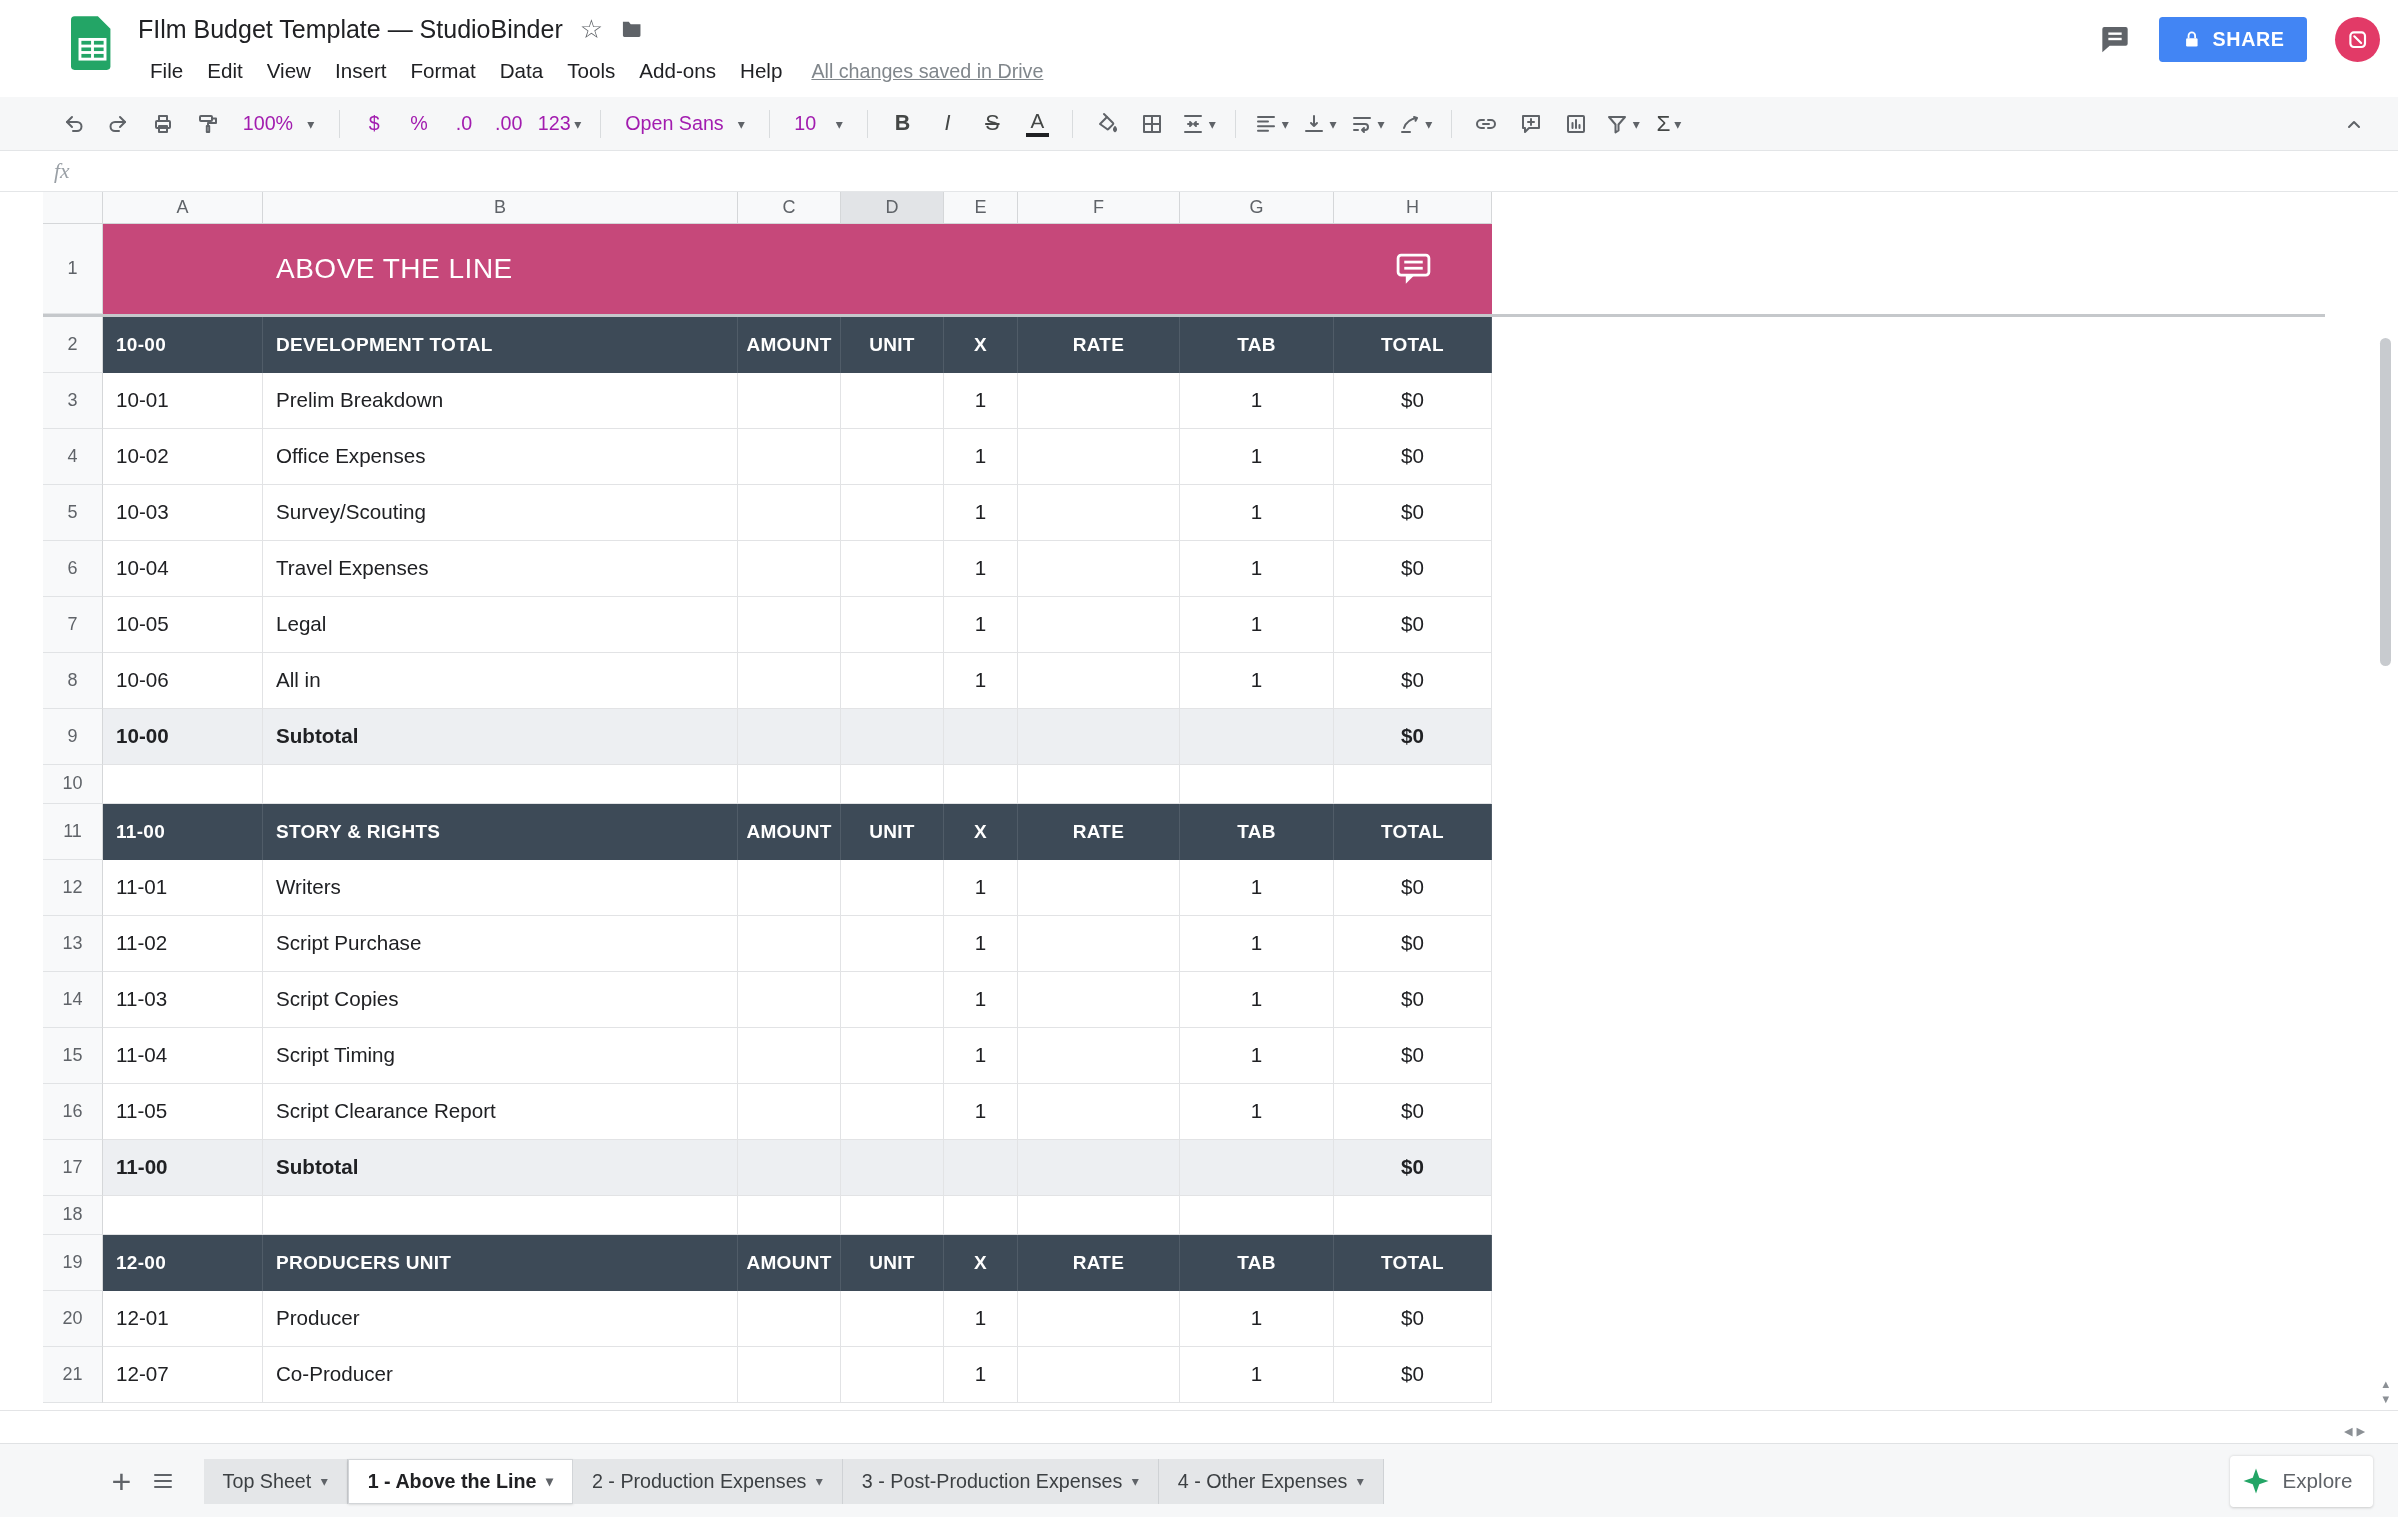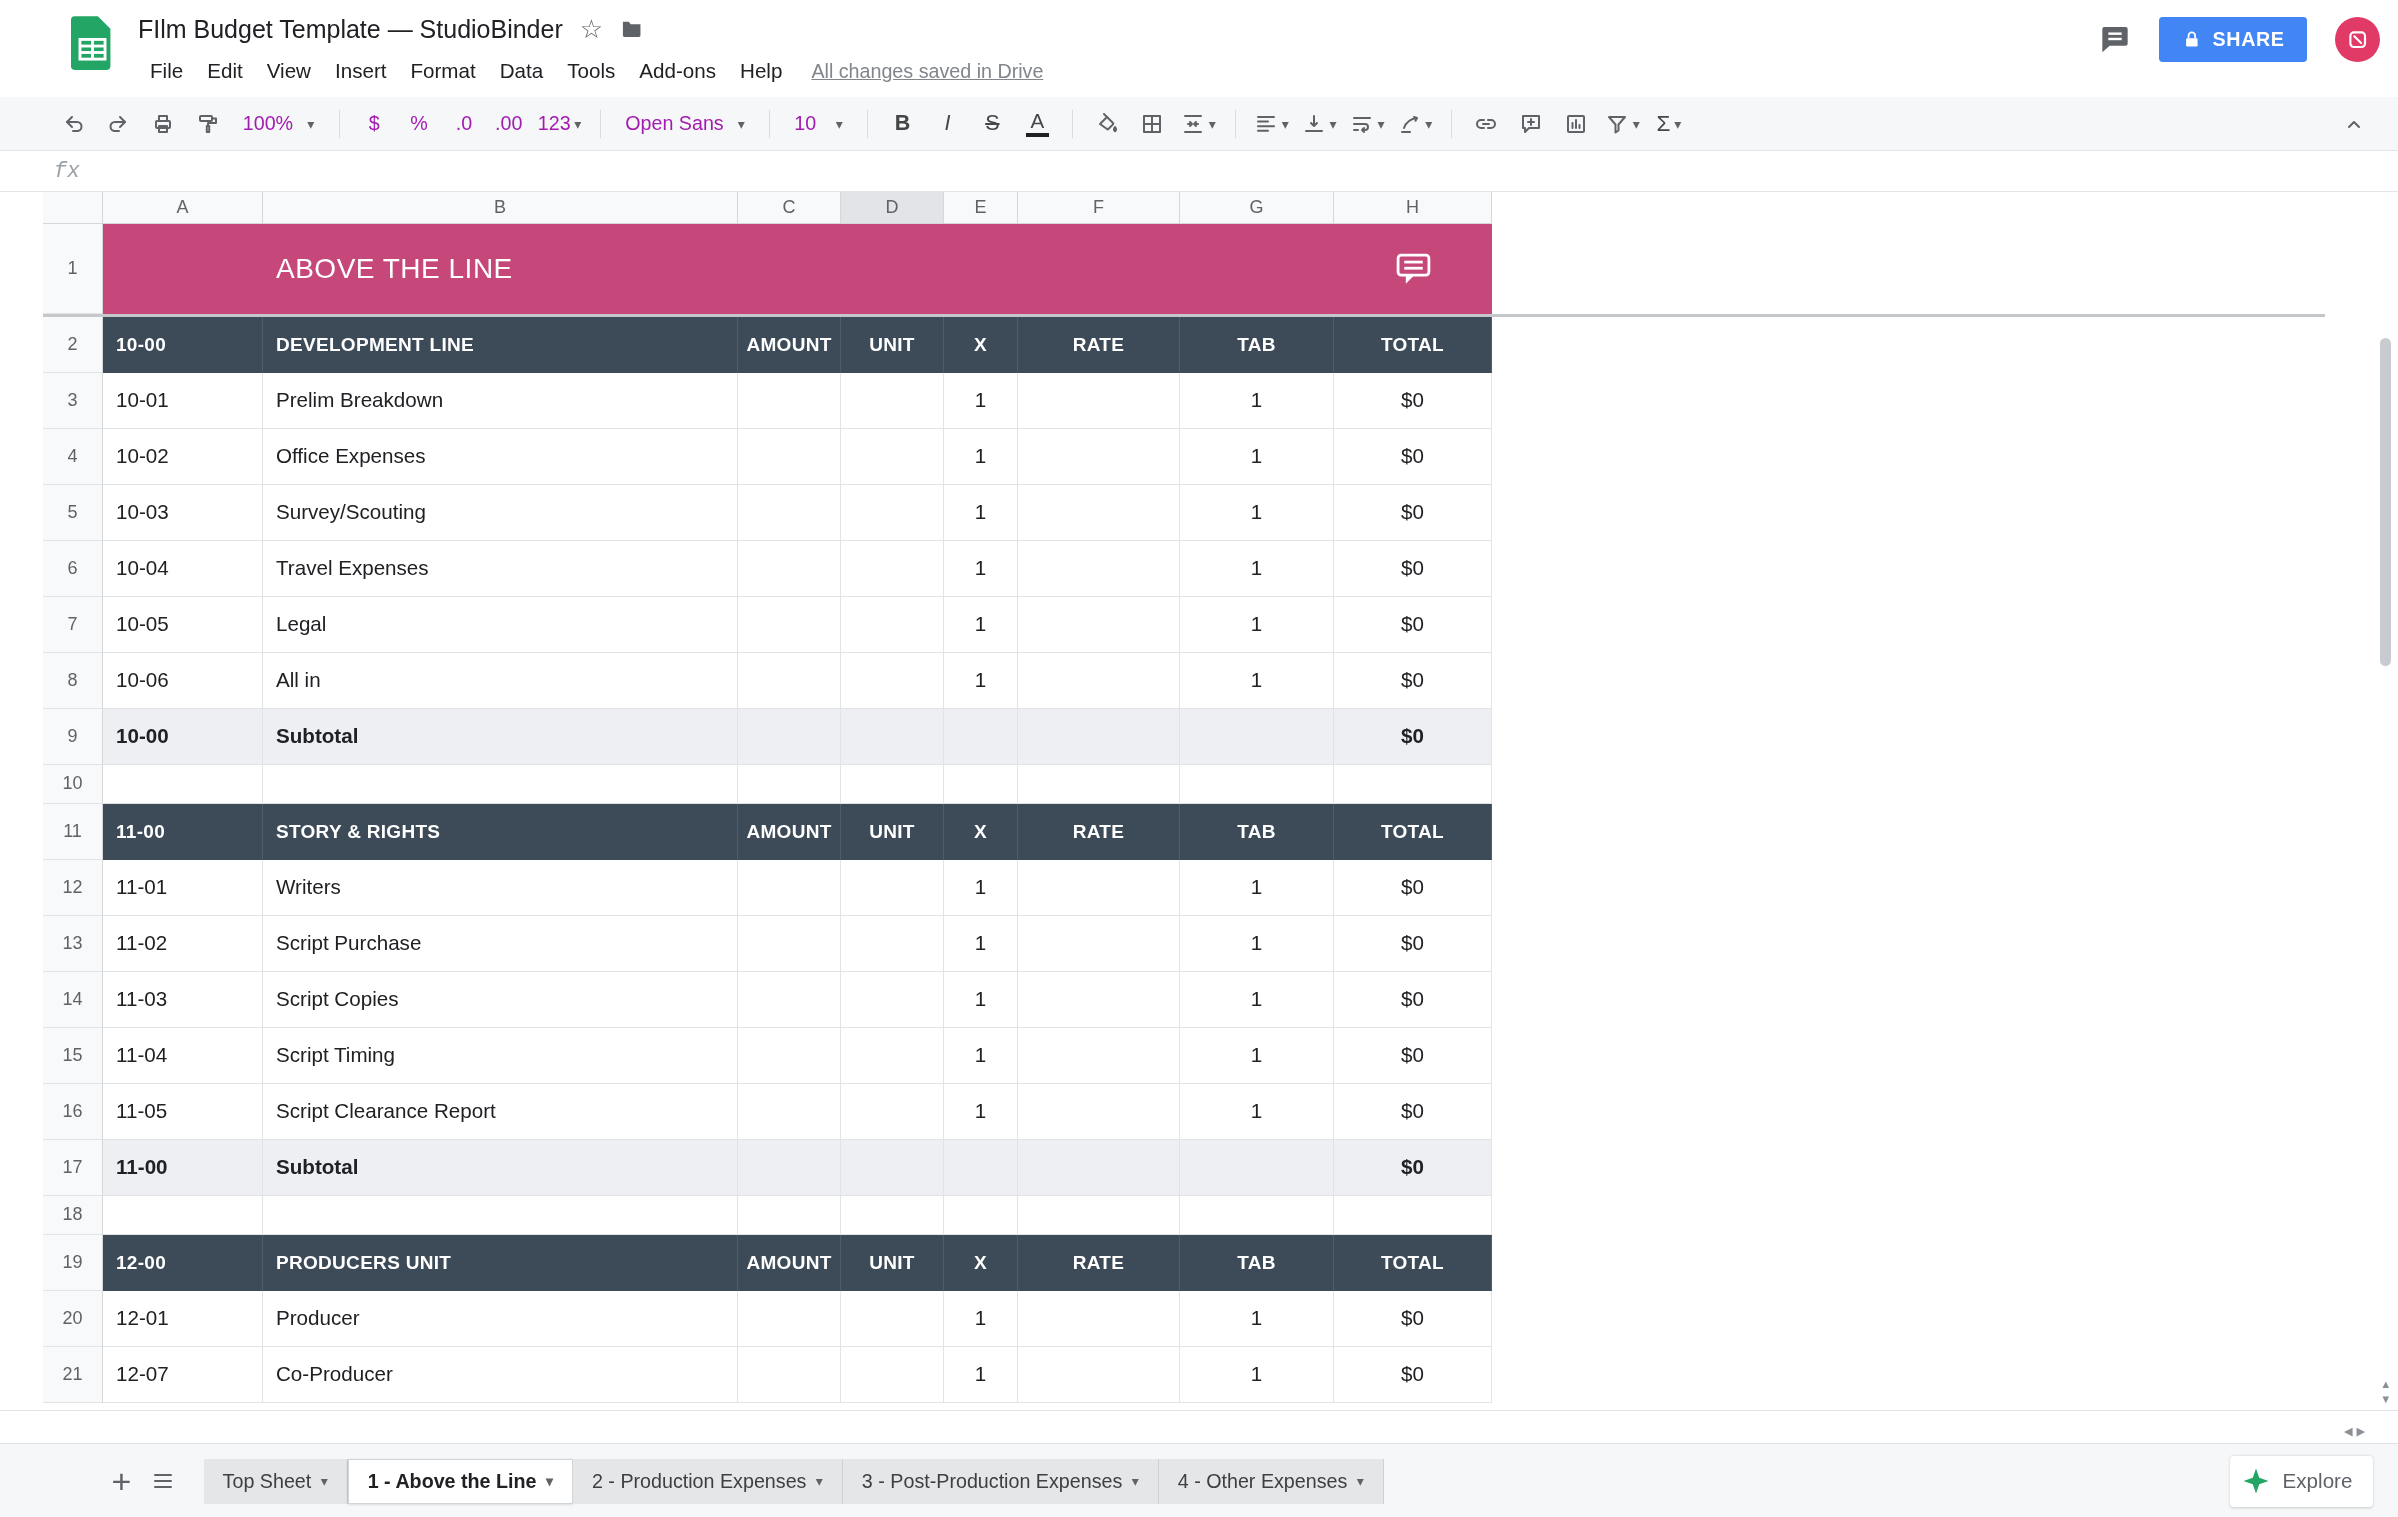--- a/index.html
+++ b/index.html
@@ -46,21 +46,21 @@
   .glyph-s { text-decoration:line-through; font-size:21.5px; color:#444746; }
   .a-icon { display:flex; flex-direction:column; align-items:center; }
   .a-icon .a-letter { font-size:20.6px; color:#444746; line-height:22.5px; }
   .a-icon .a-bar { width:22.5px; height:3.7px; background:#202124; margin-top:0.9px; }
   .sigma { font-size:22.5px; color:#444746; }
   .collapse-btn { position:absolute; right:24px; top:5.6px; }
 
   
   .formula-bar { height:41px; flex:none; background:#fff; border-bottom:0.9px solid #e4e6e8;
                  display:flex; align-items:center; padding-left:54px; }
-  .fx { font-family:Liberation Mono, monospace; font-style:italic; font-size:21.5px; color:#9aa0a6; }
+  .fx { font-family:Liberation Serif, serif; font-style:italic; font-size:21.5px; color:#9aa0a6; }
   .formula-input { flex:1; height:100%; cursor:text; }
 
   
   .body { flex:1; display:flex; min-height:0; }
   .main { flex:1; display:flex; flex-direction:column; min-width:0; }
   .grid-area { flex:1; position:relative; background:#fff; overflow:hidden; }
   .grid-inner { padding-left:43px; }
   .column-headers { display:flex; height:32px; }
   .corner { width:60px; flex:none; background:#f8f9fa;
             border-right:0.9px solid #d5d7d9; border-bottom:0.9px solid #d5d7d9; cursor:pointer; }
@@ -404,21 +404,21 @@
                       <line x1="6" y1="10.5" x2="18" y2="10.5" stroke="#ffffff" stroke-width="1.8"></line>
                       <path d="M7 15 L7 20.5 L12.5 15 Z" fill="#ffffff"></path>
                     </svg>
                   </span>
                 </div>
               </div>
               <div class="frozen-divider"></div>
               <div class="grow section">
                 <div class="rownum">2</div>
                 <div class="cell col-A left">10-00</div>
-                <div class="cell col-B left">DEVELOPMENT LINE</div>
+                <div class="cell col-B left">DEVELOPMENT TOTAL</div>
                 <div class="cell col-C">AMOUNT</div>
                 <div class="cell col-D">UNIT</div>
                 <div class="cell col-E">X</div>
                 <div class="cell col-F">RATE</div>
                 <div class="cell col-G">TAB</div>
                 <div class="cell col-H">TOTAL</div>
               </div>
               <div class="grow data">
                 <div class="rownum">3</div>
                 <div class="cell col-A left">10-01</div>

